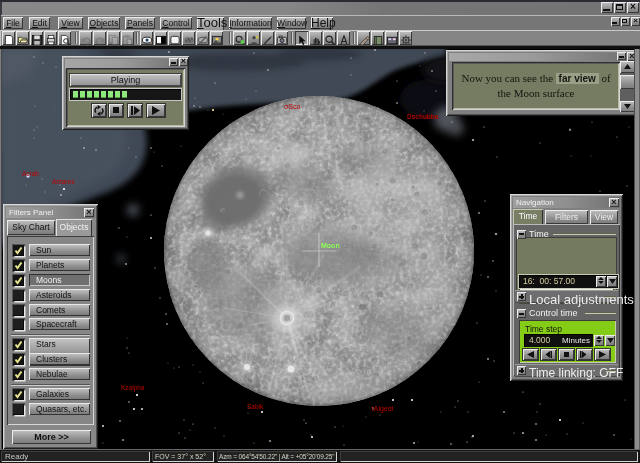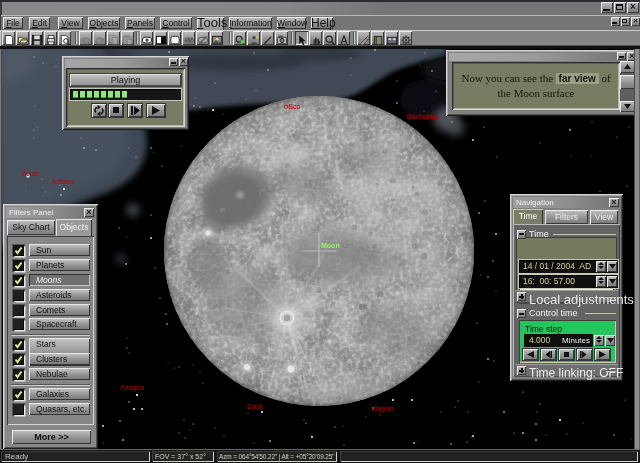--- a/index.html
+++ b/index.html
@@ -880,21 +880,21 @@
           <svg width="9" height="9" style="display:block;margin:1px 0 0 1px">
             <path d="M1.5,4.5 L3.5,7 L7.5,1.5" stroke="#e6e48e" stroke-width="2" fill="none"></path>
           </svg>
         </div>
         <div class="abs" style="left:22px;top:23px;width:61px;height:12px;background:linear-gradient(#c6c6c6,#8f8f8f 60%,#777);box-shadow:inset 1px 1px 0 #e8e8e8, inset -1px -1px 0 #333;font-size:8.5px;color:#111;line-height:12px;padding-left:7px;">Planets</div>
 <div class="abs" style="left:6px;top:39px;width:11px;height:11px;background:#141414;box-shadow:inset -1px -1px 0 #0a0a0a, 1.5px 1.5px 0 #e8e8e8, 0 0 0 1px #555;">
           <svg width="9" height="9" style="display:block;margin:1px 0 0 1px">
             <path d="M1.5,4.5 L3.5,7 L7.5,1.5" stroke="#e6e48e" stroke-width="2" fill="none"></path>
           </svg>
         </div>
-        <div class="abs" style="left:22px;top:38px;width:61px;height:12px;background:#6f6f6f;box-shadow:inset 1px 1px 0 #2e2e2e, inset -1px -1px 0 #c6c6c6;font-size:8.5px;color:#f2f2f2;line-height:12px;padding-left:7px;font-style:italic;">Moons</div>
+        <div class="abs" style="left:22px;top:38px;width:61px;height:12px;background:#6f6f6f;box-shadow:inset 1px 1px 0 #2e2e2e, inset -1px -1px 0 #c6c6c6;font-size:8.5px;color:#f2f2f2;line-height:12px;padding-left:7px;">Moons</div>
 <div class="abs" style="left:6px;top:54px;width:11px;height:11px;background:#1e1e1e;box-shadow:inset -1px -1px 0 #0a0a0a, 1.5px 1.5px 0 #e8e8e8, 0 0 0 1px #555;"></div>
         <div class="abs" style="left:22px;top:53px;width:61px;height:12px;background:linear-gradient(#c6c6c6,#8f8f8f 60%,#777);box-shadow:inset 1px 1px 0 #e8e8e8, inset -1px -1px 0 #333;font-size:8.5px;color:#111;line-height:12px;padding-left:7px;">Asteroids</div>
 <div class="abs" style="left:6px;top:69px;width:11px;height:11px;background:#1e1e1e;box-shadow:inset -1px -1px 0 #0a0a0a, 1.5px 1.5px 0 #e8e8e8, 0 0 0 1px #555;"></div>
         <div class="abs" style="left:22px;top:68px;width:61px;height:12px;background:linear-gradient(#c6c6c6,#8f8f8f 60%,#777);box-shadow:inset 1px 1px 0 #e8e8e8, inset -1px -1px 0 #333;font-size:8.5px;color:#111;line-height:12px;padding-left:7px;">Comets</div>
 <div class="abs" style="left:6px;top:83px;width:11px;height:11px;background:#1e1e1e;box-shadow:inset -1px -1px 0 #0a0a0a, 1.5px 1.5px 0 #e8e8e8, 0 0 0 1px #555;"></div>
         <div class="abs" style="left:22px;top:82px;width:61px;height:12px;background:linear-gradient(#c6c6c6,#8f8f8f 60%,#777);box-shadow:inset 1px 1px 0 #e8e8e8, inset -1px -1px 0 #333;font-size:8.5px;color:#111;line-height:12px;padding-left:7px;">Spacecraft</div>
 <div class="abs" style="left:6px;top:103px;width:11px;height:11px;background:#141414;box-shadow:inset -1px -1px 0 #0a0a0a, 1.5px 1.5px 0 #e8e8e8, 0 0 0 1px #555;">
           <svg width="9" height="9" style="display:block;margin:1px 0 0 1px">
             <path d="M1.5,4.5 L3.5,7 L7.5,1.5" stroke="#e6e48e" stroke-width="2" fill="none"></path>
           </svg>
@@ -942,36 +942,20 @@
     <div class="abs" style="left:40px;top:9px;width:63px;height:2px;box-shadow:inset 0 1px 0 #5e6350, inset 0 -1px 0 #c6cab2;"></div>
 
     <div class="abs gbtn" style="left:7px;top:18px;width:93px;height:14px;box-shadow:inset 1px 1px 0 #ececec, inset -1px -1px 0 #383838, 0 0 0 1px #44483a;margin-top:47px;">
       <div style="font-size:9px;color:#111;text-align:center;line-height:14px;">Local</div>
       <div class="abs" style="right:13px;top:2px;width:1px;height:10px;background:#555;"></div>
       <svg class="abs" style="right:3px;top:5px;" width="8" height="5">
             <path d="M0,0 L8,0 L4,5 Z" fill="#111"></path>
           </svg>
     </div>
 
-    <div class="abs" style="left:6px;top:36px;width:99px;height:13px;background:#101010;box-shadow:inset 1px 1px 0 #000, 0 0 0 1px #c6cab2;">
-      <div class="abs" style="left:4px;top:0;font-size:8.5px;color:#d5cf9f;line-height:13px;white-space:nowrap;">14 / 01 / 2004&nbsp; AD</div>
-      <div class="abs gbtn" style="left:77px;top:1px;width:10px;height:11px;">
-            <svg width="6" height="3" style="display:block;margin:1px auto 0">
-              <path d="M3,0 L6,3 L0,3 Z" fill="#111"></path>
-            </svg>
-            <svg width="6" height="3" style="display:block;margin:0.5px auto 0">
-              <path d="M0,0 L6,0 L3,3 Z" fill="#111"></path>
-            </svg>
-          </div>
-          <div class="abs gbtn" style="left:88px;top:1px;width:10px;height:11px;">
-            <svg width="7" height="5" style="display:block;margin:3px auto 0">
-              <path d="M0,0 L7,0 L3.5,5 Z" fill="#111"></path>
-            </svg>
-          </div>
-    </div>
 
     <div class="abs" style="left:6px;top:51px;width:99px;height:13px;background:#101010;box-shadow:inset 1px 1px 0 #000, 0 0 0 1px #c6cab2;">
       <div class="abs" style="left:4px;top:0;font-size:8.5px;color:#d5cf9f;line-height:13px;white-space:nowrap;">16:&nbsp; 00:&nbsp;57.00</div>
       <div class="abs gbtn" style="left:77px;top:1px;width:10px;height:11px;">
             <svg width="6" height="3" style="display:block;margin:1px auto 0">
               <path d="M3,0 L6,3 L0,3 Z" fill="#111"></path>
             </svg>
             <svg width="6" height="3" style="display:block;margin:0.5px auto 0">
               <path d="M0,0 L6,0 L3,3 Z" fill="#111"></path>
             </svg>
@@ -989,21 +973,21 @@
           <div class="abs" style="left:3.5px;top:2px;width:2px;height:5px;background:#111;"></div>
         </div>
     <div class="abs" style="left:16px;top:68px;font-size:13px;color:#ededed;white-space:nowrap;">Local adjustments</div>
     <div class="abs" style="left:92px;top:72px;width:11px;height:2px;box-shadow:inset 0 1px 0 #5e6350, inset 0 -1px 0 #c6cab2;"></div>
 
     <div class="abs gbtn" style="left:4px;top:85px;width:9px;height:9px;">
           <div class="abs" style="left:2px;top:3.5px;width:5px;height:2px;background:#111;"></div>
         </div>
     <div class="abs" style="left:16px;top:84px;font-size:9px;color:#f2f2f2;">Control time</div>
     <div class="abs" style="left:72px;top:88px;width:31px;height:2px;box-shadow:inset 0 1px 0 #5e6350, inset 0 -1px 0 #c6cab2;"></div>
-    <div class="abs" style="left:6px;top:96px;width:97px;height:43px;background:#22c55e;box-shadow:inset 1px 1px 0 #3a3a3a, inset -1px -1px 0 #c6cab2;">
+    <div class="abs" style="left:6px;top:96px;width:97px;height:43px;background:#84cc16;box-shadow:inset 1px 1px 0 #3a3a3a, inset -1px -1px 0 #c6cab2;">
       <div class="abs" style="left:6px;top:4px;font-size:8.5px;color:#15150f;">Time step</div>
       <div class="abs" style="left:5px;top:14px;width:69px;height:13px;background:#101010;box-shadow:inset 1px 1px 0 #000;">
         <div class="abs" style="left:5px;top:0;font-size:8.5px;color:#d5cf9f;line-height:13px;text-align:right;">4.000</div>
         <div class="abs" style="left:38px;top:0;font-size:8px;color:#e8e8e8;line-height:13px;">Minutes</div>
       </div>
       <div class="abs" style="left:75px;top:14px;">
             <div class="abs gbtn" style="left:0px;top:1px;width:10px;height:11px;">
               <svg width="6" height="3" style="display:block;margin:1px auto 0">
                 <path d="M3,0 L6,3 L0,3 Z" fill="#111"></path>
               </svg>

